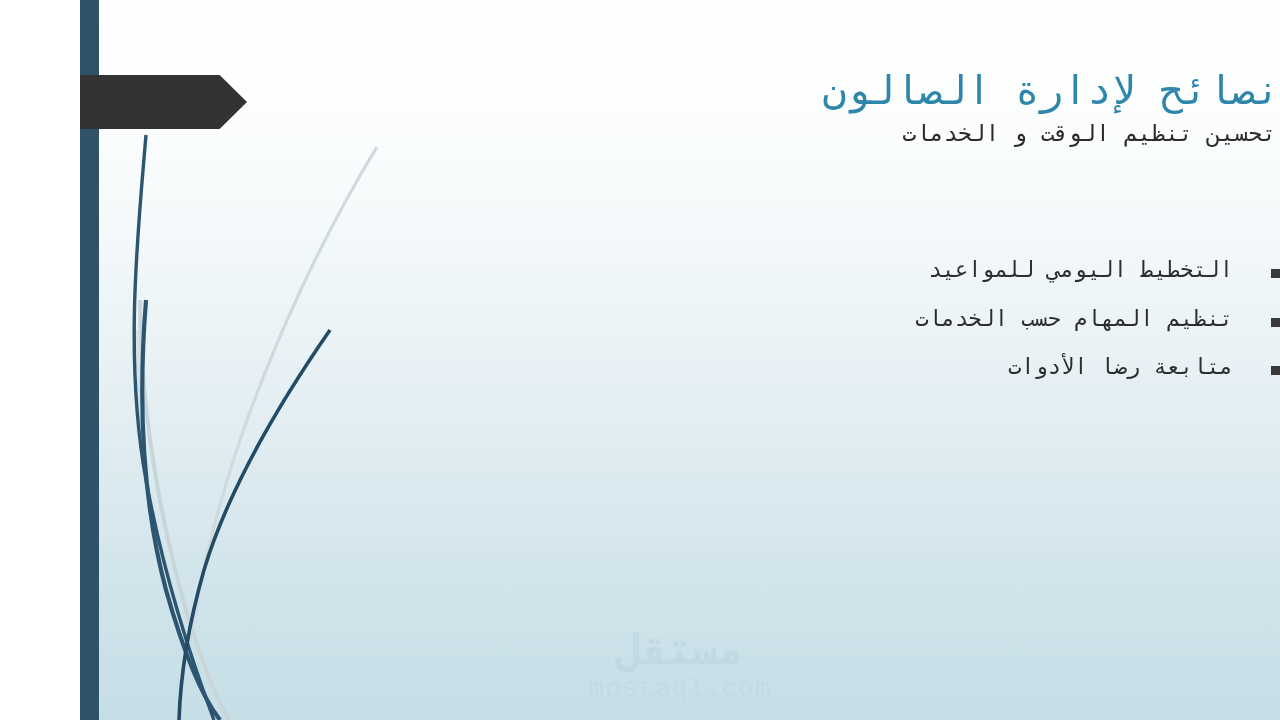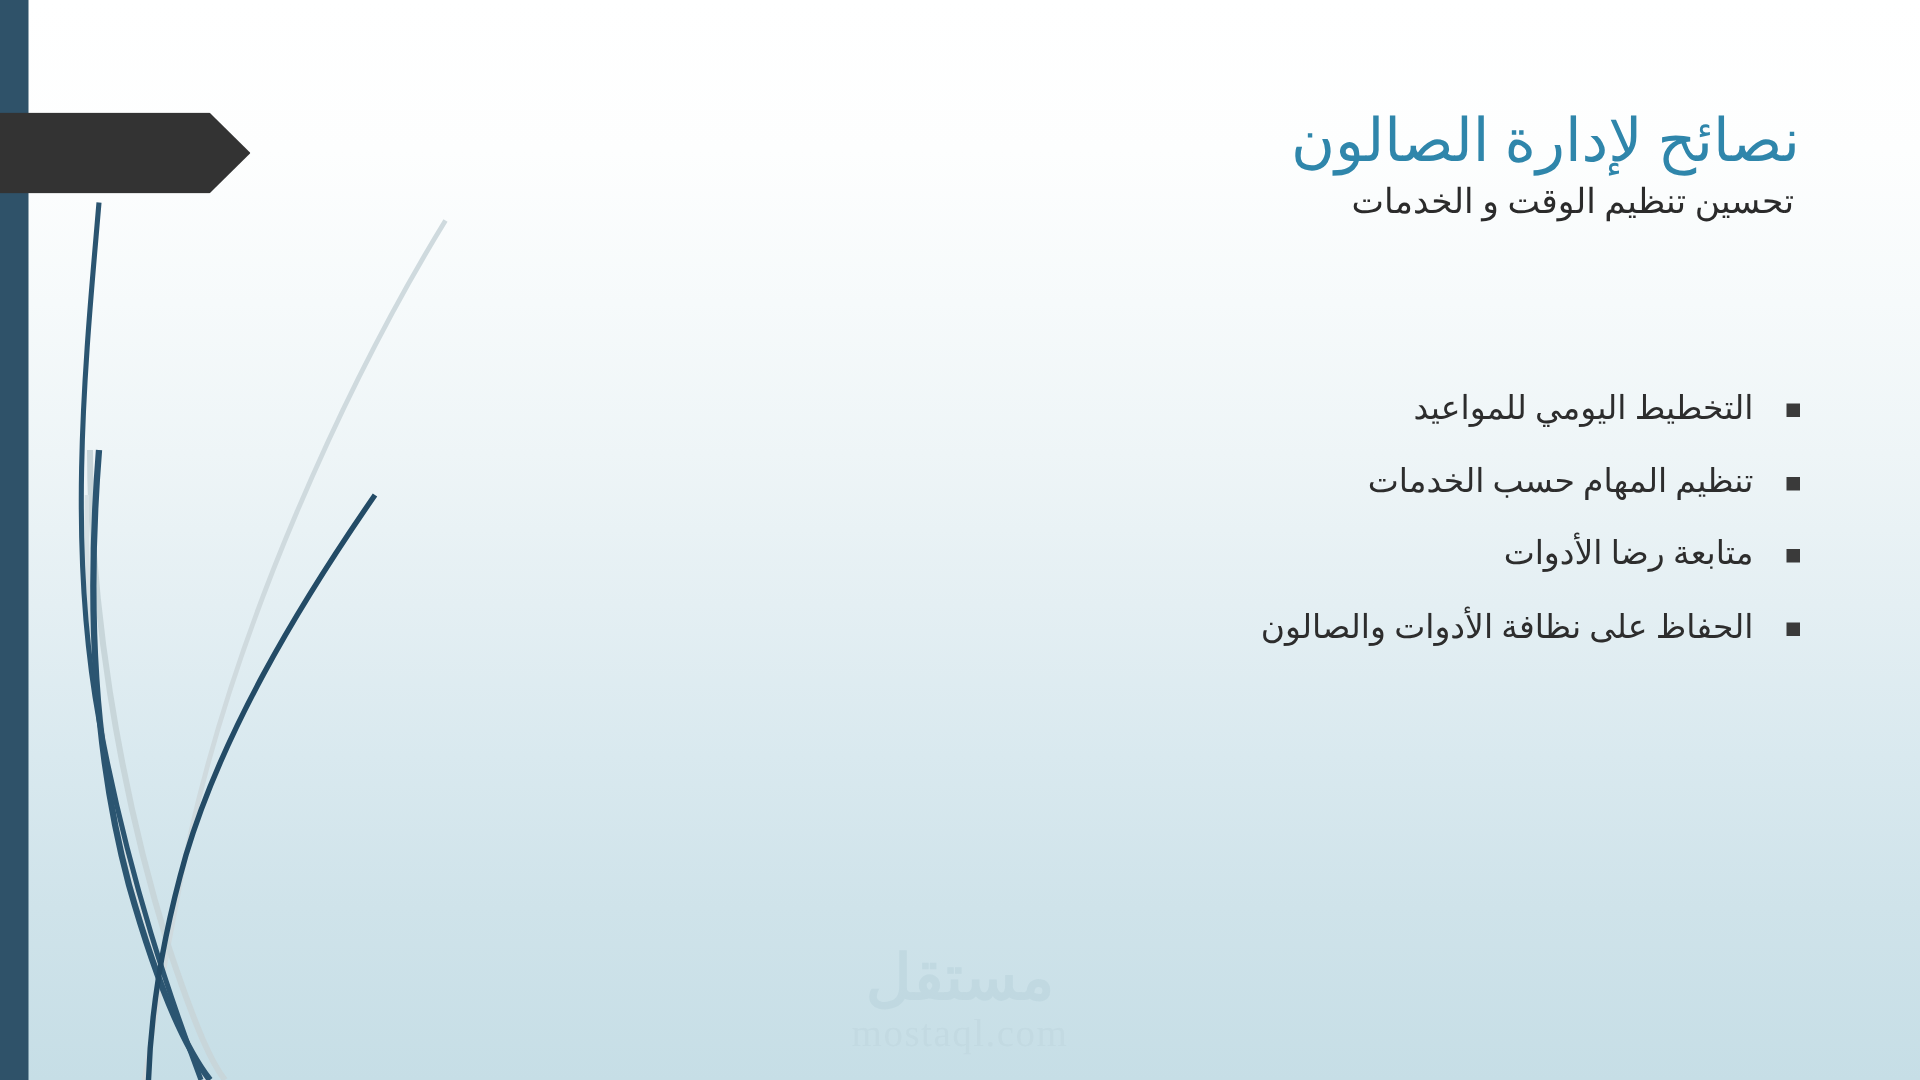--- a/index.html
+++ b/index.html
@@ -3,33 +3,34 @@
 <meta charset="utf-8">
 <title>Slide</title>
 <style>
   html, body {
     margin: 0;
     padding: 0;
     background: #ffffff;
   }
   .slide {
     position: relative;
-    width: 1280px;
+    width: 1184px;
     height: 720px;
     overflow: hidden;
-    font-family: Liberation Serif, serif;
+    font-family: Liberation Mono, monospace;
     background: linear-gradient(to bottom,
         #ffffff 0%,
         #fdfefe 14%,
         #f6fafb 28%,
         #eef5f7 42%,
         #e4eff3 56%,
         #d9e9ef 70%,
         #cfe3ea 84%,
         #c6dee6 100%);
+    padding-left: 16px;
   }
 
   
   .left-bar {
     position: absolute;
     left: 0;
     top: 0;
     width: 19px;
     height: 720px;
     background: #2f5269;
@@ -104,20 +105,21 @@
     padding: 0;
     direction: rtl;
   }
   .bullet-item {
     display: flex;
     flex-direction: row;
     align-items: flex-start;
     justify-content: space-between;
     margin-bottom: 20px;
     direction: rtl;
+    gap: 16px;
   }
   .bullet-marker {
     flex: 0 0 auto;
     width: 9px;
     height: 9px;
     background: #3a3a3a;
     margin-top: 11px;
     margin-left: 22px;
   }
   .bullet-text {
@@ -191,24 +193,20 @@
         <span class="bullet-text">التخطيط اليومي للمواعيد</span>
       </li>
       <li class="bullet-item">
         <span class="bullet-marker"></span>
         <span class="bullet-text">تنظيم المهام حسب الخدمات</span>
       </li>
       <li class="bullet-item">
         <span class="bullet-marker"></span>
         <span class="bullet-text">متابعة رضا الأدوات</span>
       </li>
-      <li class="bullet-item">
-        <span class="bullet-marker"></span>
-        <span class="bullet-text">الحفاظ على نظافة الأدوات والصالون</span>
-      </li>
     </ul>
 
   </div>
 
   <div class="watermark">
     <div class="watermark-ar">مستقل</div>
     <div class="watermark-en">mostaql.com</div>
   </div>
 
 </div>

